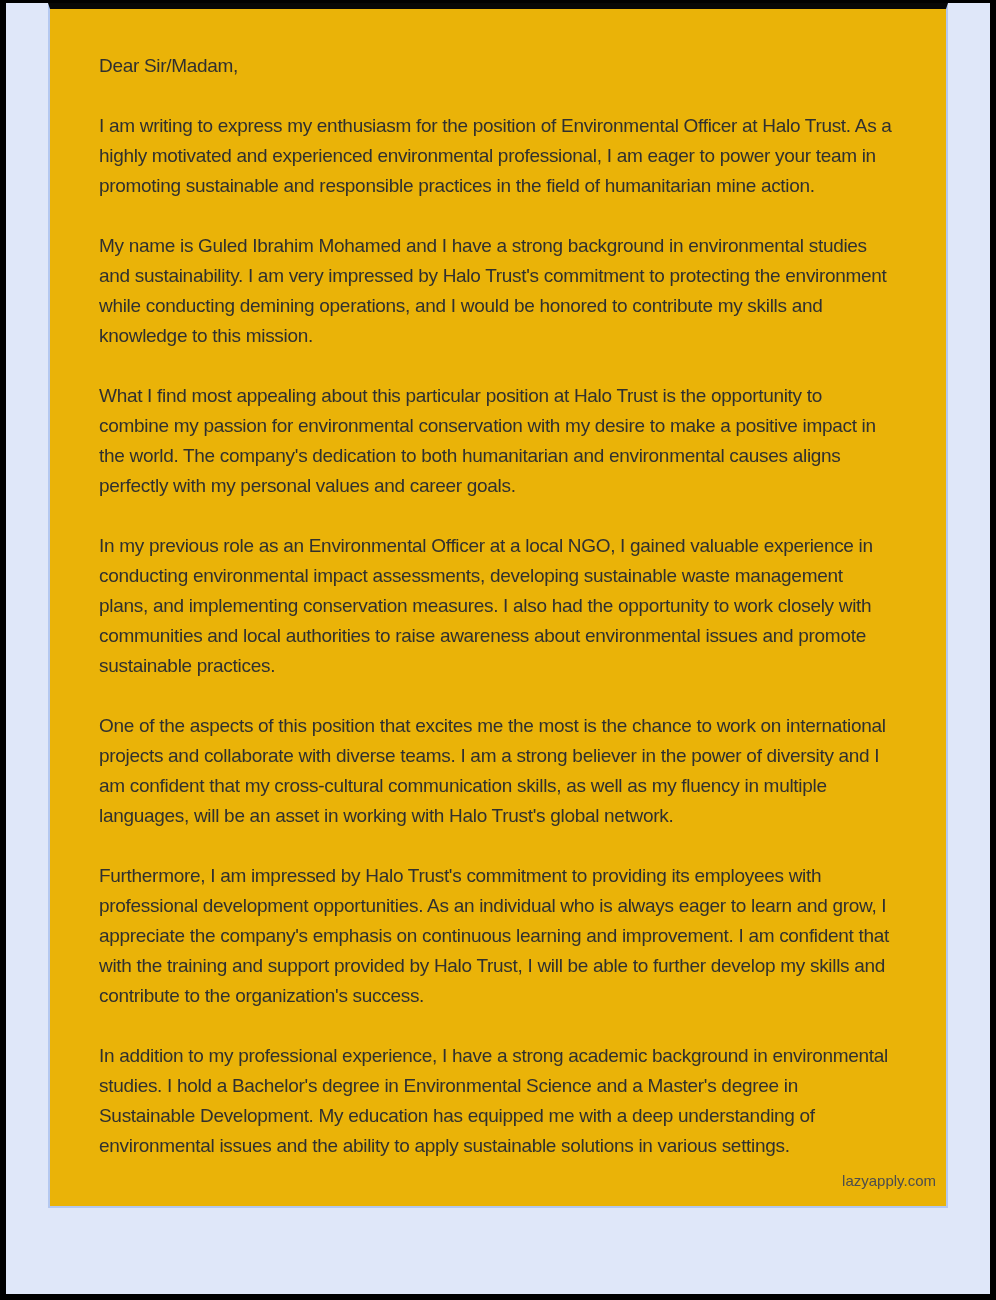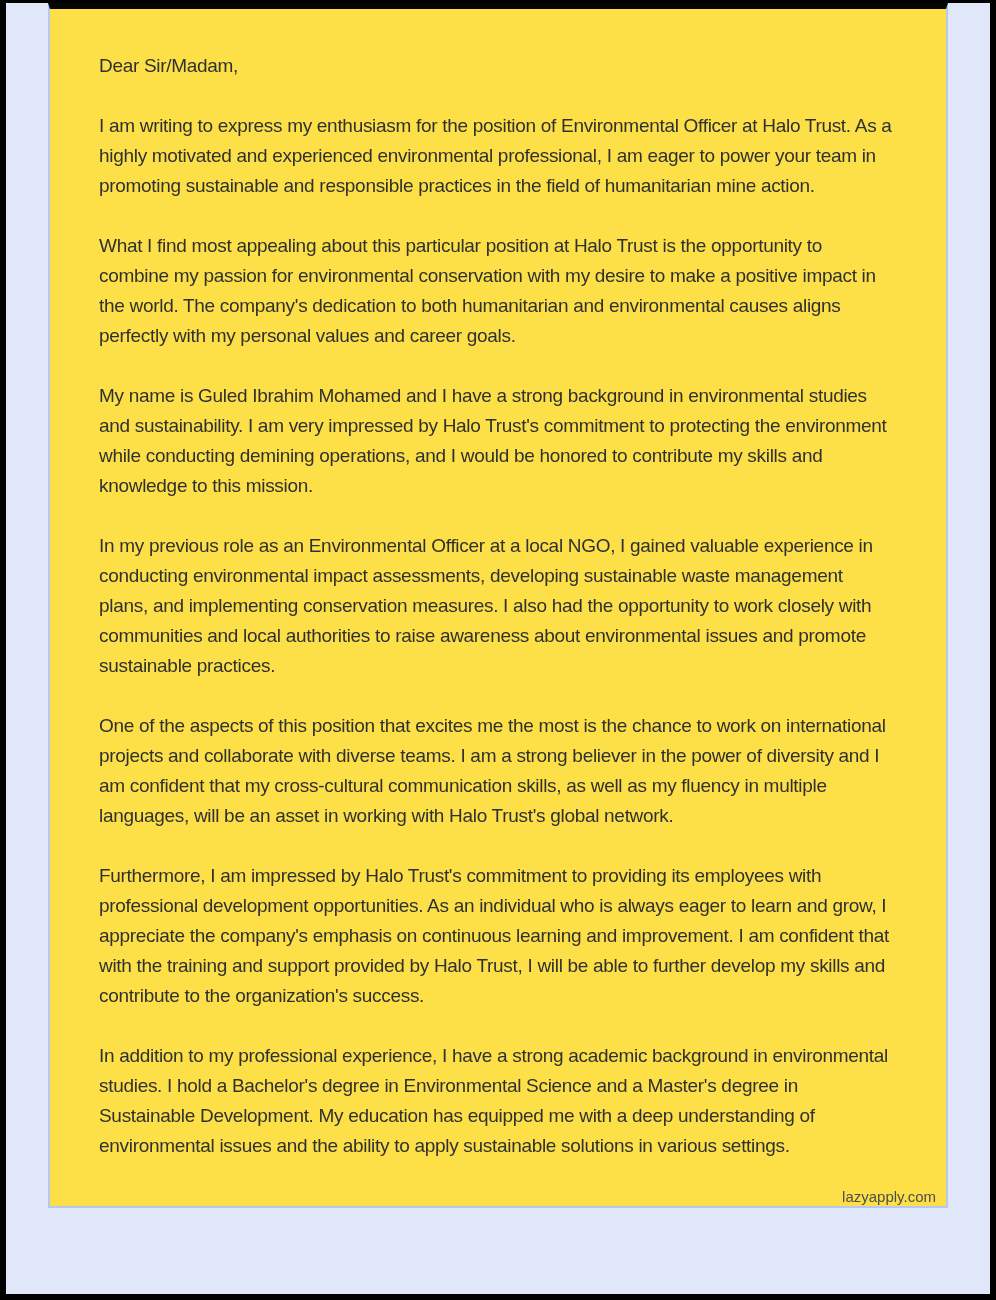--- a/index.html
+++ b/index.html
@@ -33,21 +33,21 @@
     color: transparent;
     -webkit-text-stroke: 1.2px #40444d;
     white-space: nowrap;
   }
   .document {
     position: relative;
     box-sizing: border-box;
     margin-left: 42px;
     width: 900px;
     height: 1205px;
-    background: #fde047;
+    background: #eab308;
     border-top: 6px solid #060606;
     border-left: 2px solid #b4c8f0;
     border-right: 2px solid #b4c8f0;
     border-bottom: 2px solid #b4c8f0;
   }
   .letter {
     padding: 42px 50px 0 49px;
     font-size: 19px;
     letter-spacing: -0.3px;
     line-height: 30px;
@@ -56,39 +56,39 @@
   .letter p {
     margin: 0 0 30px 0;
   }
   .letter p:last-child {
     margin-bottom: 0;
     margin-top: 8px;
   }
   .watermark {
     position: absolute;
     right: 10px;
-    bottom: 1px;
+    bottom: 17px;
     font-size: 15px;
     letter-spacing: 0;
     color: #4d4d4d;
     white-space: nowrap;
   }
 </style>
 </head>
 <body>
 
 <div class="page">
 
 
   <div class="document">
     <div class="letter">
       <p>Dear Sir/Madam,</p>
       <p>I am writing to express my enthusiasm for the position of Environmental Officer at Halo Trust. As a highly motivated and experienced environmental professional, I am eager to power your team in promoting sustainable and responsible practices in the field of humanitarian mine action.</p>
+      <p>My name is Guled Ibrahim Mohamed and I have a strong background in environmental studies and sustainability. I am very impressed by Halo Trust's commitment to protecting the environment while conducting demining operations, and I would be honored to contribute my skills and knowledge to this mission.</p>
       <p>What I find most appealing about this particular position at Halo Trust is the opportunity to combine my passion for environmental conservation with my desire to make a positive impact in the world. The company's dedication to both humanitarian and environmental causes aligns perfectly with my personal values and career goals.</p>
-      <p>My name is Guled Ibrahim Mohamed and I have a strong background in environmental studies and sustainability. I am very impressed by Halo Trust's commitment to protecting the environment while conducting demining operations, and I would be honored to contribute my skills and knowledge to this mission.</p>
       <p>In my previous role as an Environmental Officer at a local NGO, I gained valuable experience in conducting environmental impact assessments, developing sustainable waste management plans, and implementing conservation measures. I also had the opportunity to work closely with communities and local authorities to raise awareness about environmental issues and promote sustainable practices.</p>
       <p>One of the aspects of this position that excites me the most is the chance to work on international projects and collaborate with diverse teams. I am a strong believer in the power of diversity and I am confident that my cross-cultural communication skills, as well as my fluency in multiple languages, will be an asset in working with Halo Trust's global network.</p>
       <p>Furthermore, I am impressed by Halo Trust's commitment to providing its employees with professional development opportunities. As an individual who is always eager to learn and grow, I appreciate the company's emphasis on continuous learning and improvement. I am confident that with the training and support provided by Halo Trust, I will be able to further develop my skills and contribute to the organization's success.</p>
       <p>In addition to my professional experience, I have a strong academic background in environmental studies. I hold a Bachelor's degree in Environmental Science and a Master's degree in Sustainable Development. My education has equipped me with a deep understanding of environmental issues and the ability to apply sustainable solutions in various settings.</p>
     </div>
 
     <div class="watermark">lazyapply.com</div>
   </div>
 
 </div>

